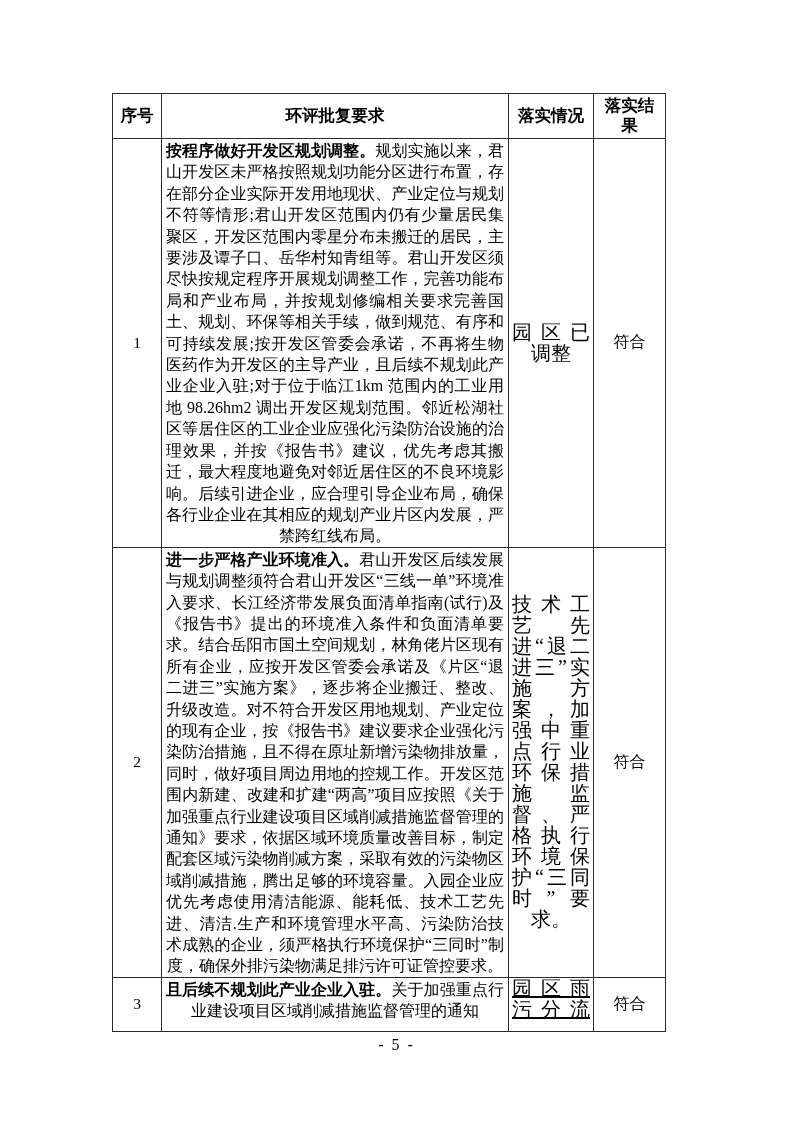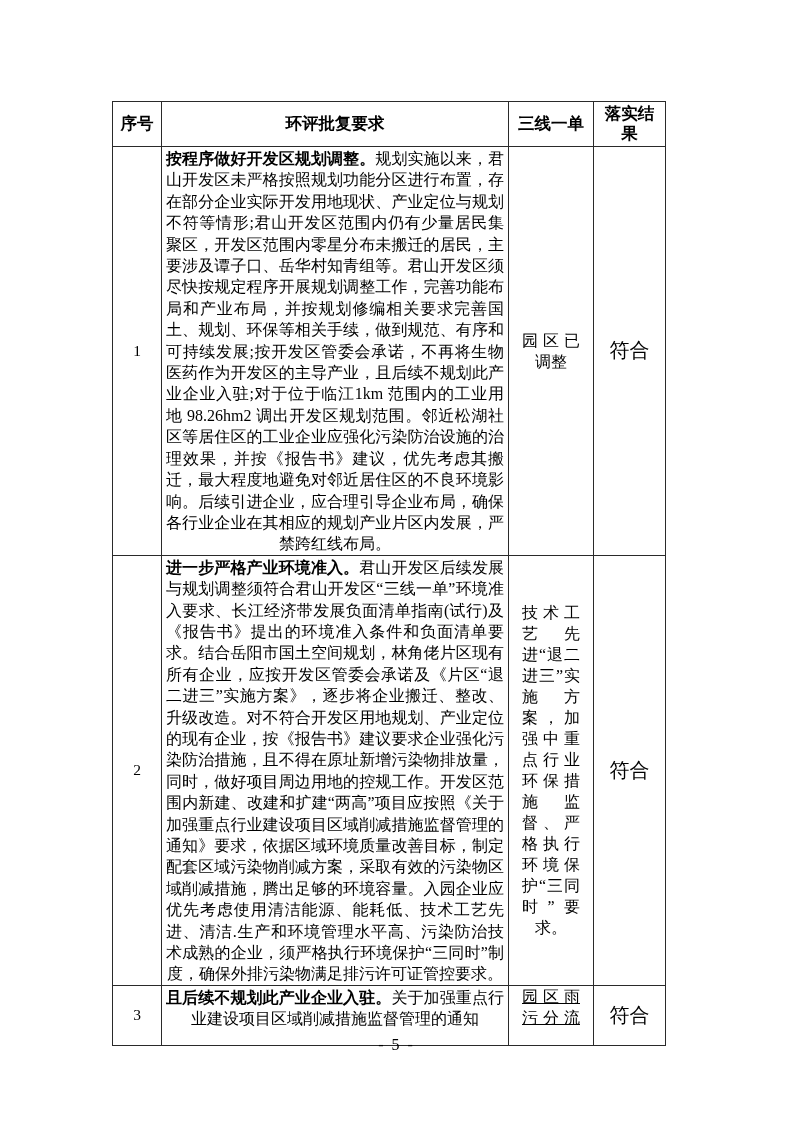--- a/index.html
+++ b/index.html
@@ -16,21 +16,20 @@
     background: #ffffff;
     overflow: hidden;
   }
   table.compliance {
     position: absolute;
     left: 112px;
     top: 93px;
     width: 553px;
     border-collapse: collapse;
     table-layout: fixed;
-    margin-top: 8px;
   }
   table.compliance th,
   table.compliance td {
     border: 1.5px solid #2a2a2a;
     box-sizing: border-box;
   }
   table.compliance th {
     height: 45px;
     font-size: 16.5px;
     font-weight: bold;
@@ -49,29 +48,29 @@
     vertical-align: top;
     font-size: 16px;
     line-height: 21.4px;
     text-align: justify;
     text-align-last: center;
     padding: 1px 4px 0 4px;
   }
   td.cell-req b { font-weight: bold; }
   td.cell-status {
     vertical-align: middle;
-    font-size: 16px;
+    font-size: 20px;
     line-height: 21px;
     text-align: justify;
     text-align-last: center;
-    padding: 0 13px;
+    padding: 0 3px;
   }
   td.cell-result {
     vertical-align: middle;
-    font-size: 20px;
+    font-size: 16px;
     text-align: center;
     padding: 16px 3px;
   }
   tr.row-1 td { height: 407px; }
   tr.row-2 td { height: 425px; }
   tr.row-3 td { height: 42px; }
   tr.row-3 .clip {
     height: 41px;
     overflow: hidden;
   }
@@ -96,21 +95,21 @@
     <colgroup>
       <col style="width:49px">
       <col style="width:347px">
       <col style="width:85px">
       <col style="width:72px">
     </colgroup>
     <thead>
       <tr>
         <th>序号</th>
         <th>环评批复要求</th>
-        <th>三线一单</th>
+        <th>落实情况</th>
         <th>落实结果</th>
       </tr>
     </thead>
     <tbody>
       <tr class="row-1">
         <td class="cell-no">1</td>
         <td class="cell-req"><b>按程序做好开发区规划调整。</b><span>规划实施以来，君山开发区未严格按照规划功能分区进行布置，存在部分企业实际开发用地现状、产业定位与规划不符等情形;君山开发区范围内仍有少量居民集聚区，开发区范围内零星分布未搬迁的居民，主要涉及谭子口、岳华村知青组等。君山开发区须尽快按规定程序开展规划调整工作，完善功能布局和产业布局，并按规划修编相关要求完善国土、规划、环保等相关手续，做到规范、有序和可持续发展;按开发区管委会承诺，不再将生物医药作为开发区的主导产业，且后续不规划此产业企业入驻;对于位于临江1km 范围内的工业用地 98.26hm2 调出开发区规划范围。邻近松湖社区等居住区的工业企业应强化污染防治设施的治理效果，并按《报告书》建议，优先考虑其搬迁，最大程度地避免对邻近居住区的不良环境影响。后续引进企业，应合理引导企业布局，确保各行业企业在其相应的规划产业片区内发展，严禁跨红线布局。</span></td>
         <td class="cell-status">园区已调整</td>
         <td class="cell-result">符合</td>
       </tr>

